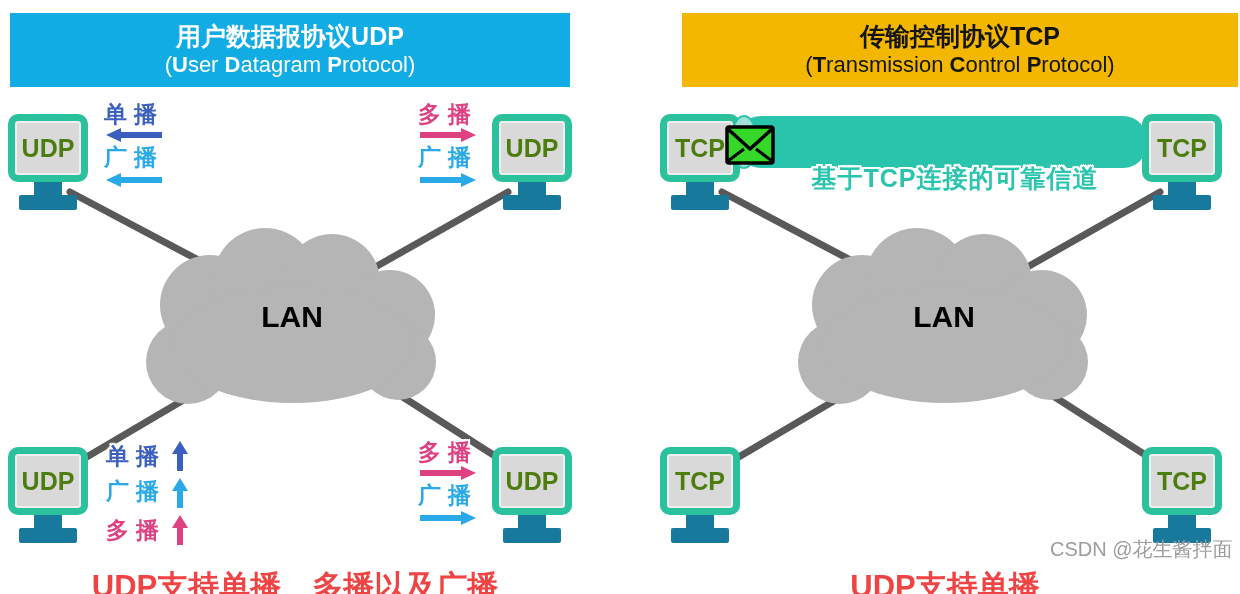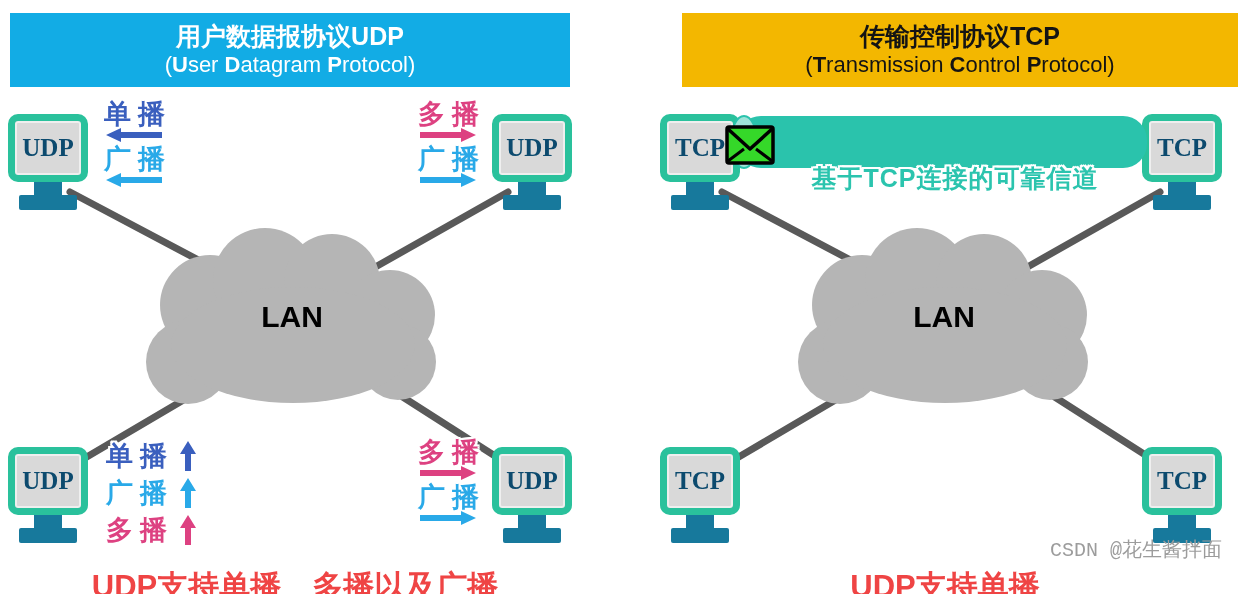--- a/index.html
+++ b/index.html
@@ -16,38 +16,38 @@
   .hdr .l2 b{font-weight:800;}
   
   .layer{position:absolute;left:0;top:0;pointer-events:none;}
   
   .computer{position:absolute;width:80px;display:flex;flex-direction:column;align-items:center;z-index:2;}
   .monitor{
     box-sizing:border-box;width:80px;height:68px;border:7px solid #2AC19C;border-radius:10px;
     background:#D9D9D9;display:flex;align-items:center;justify-content:center;
     box-shadow:inset 0 0 0 2px #efefef;
   }
-  .monitor .mlabel{font-size:25px;font-weight:700;color:#0c4a6e;letter-spacing:0px;font-family:Liberation Serif, serif;}
+  .monitor .mlabel{font-size:25px;font-weight:700;color:#4d7c0f;letter-spacing:0px;}
   .stand-neck{width:28px;height:13px;background:#17799C;}
   .stand-base{width:58px;height:15px;background:#17799C;border-radius:2px;}
   
   .lan{position:absolute;width:160px;top:300px;text-align:center;font-size:30px;font-weight:700;color:#000;z-index:2;}
   
   .caption{position:absolute;top:566px;text-align:center;font-size:31px;font-weight:700;color:#ef4444;z-index:2;}
   .caption-udp{left:40px;width:510px;}
   .caption-tcp{left:720px;width:450px;}
   
-  .watermark{position:absolute;left:1050px;top:536px;font-size:20px;color:#9C9C9C;z-index:4;font-family:Liberation Mono, monospace;}
+  .watermark{position:absolute;left:1050px;top:536px;font-size:20px;color:#9C9C9C;z-index:4;}
   
   .label-group{position:absolute;z-index:3;}
   .clbl{
-    font-size:27px;font-weight:700;letter-spacing:7px;line-height:26px;white-space:nowrap;
+    font-size:23px;font-weight:700;letter-spacing:7px;line-height:26px;white-space:nowrap;
     text-shadow:-2px -2px 0 #fff,2px -2px 0 #fff,-2px 2px 0 #fff,2px 2px 0 #fff,-2px 0 0 #fff,2px 0 0 #fff,0 -2px 0 #fff,0 2px 0 #fff;
   }
-  .c-uni{color:#3A5FBE;} .c-bro{color:#29A9E8;} .c-mul{color:#DD4181;}
+  .c-uni{color:#3A5FBE;} .c-bro{color:#29A9E8;font-family:Liberation Mono, monospace;} .c-mul{color:#DD4181;}
   .arrow{display:block;margin:1px 0 4px 2px;filter:drop-shadow(1px 1px 0 #fff) drop-shadow(-1px -1px 0 #fff);}
   .row{display:flex;align-items:center;gap:6px;margin-bottom:7px;}
   .row .arrow{margin:0;}
   
   .channel-label{
     position:absolute;left:805px;top:162px;width:300px;text-align:center;z-index:4;
     font-size:25px;font-weight:700;color:#2BC4AE;letter-spacing:1px;
     text-shadow:-2px -2px 0 #fff,2px -2px 0 #fff,-2px 2px 0 #fff,2px 2px 0 #fff,-2px 0 0 #fff,2px 0 0 #fff,0 -2px 0 #fff,0 2px 0 #fff;
   }
 </style>

